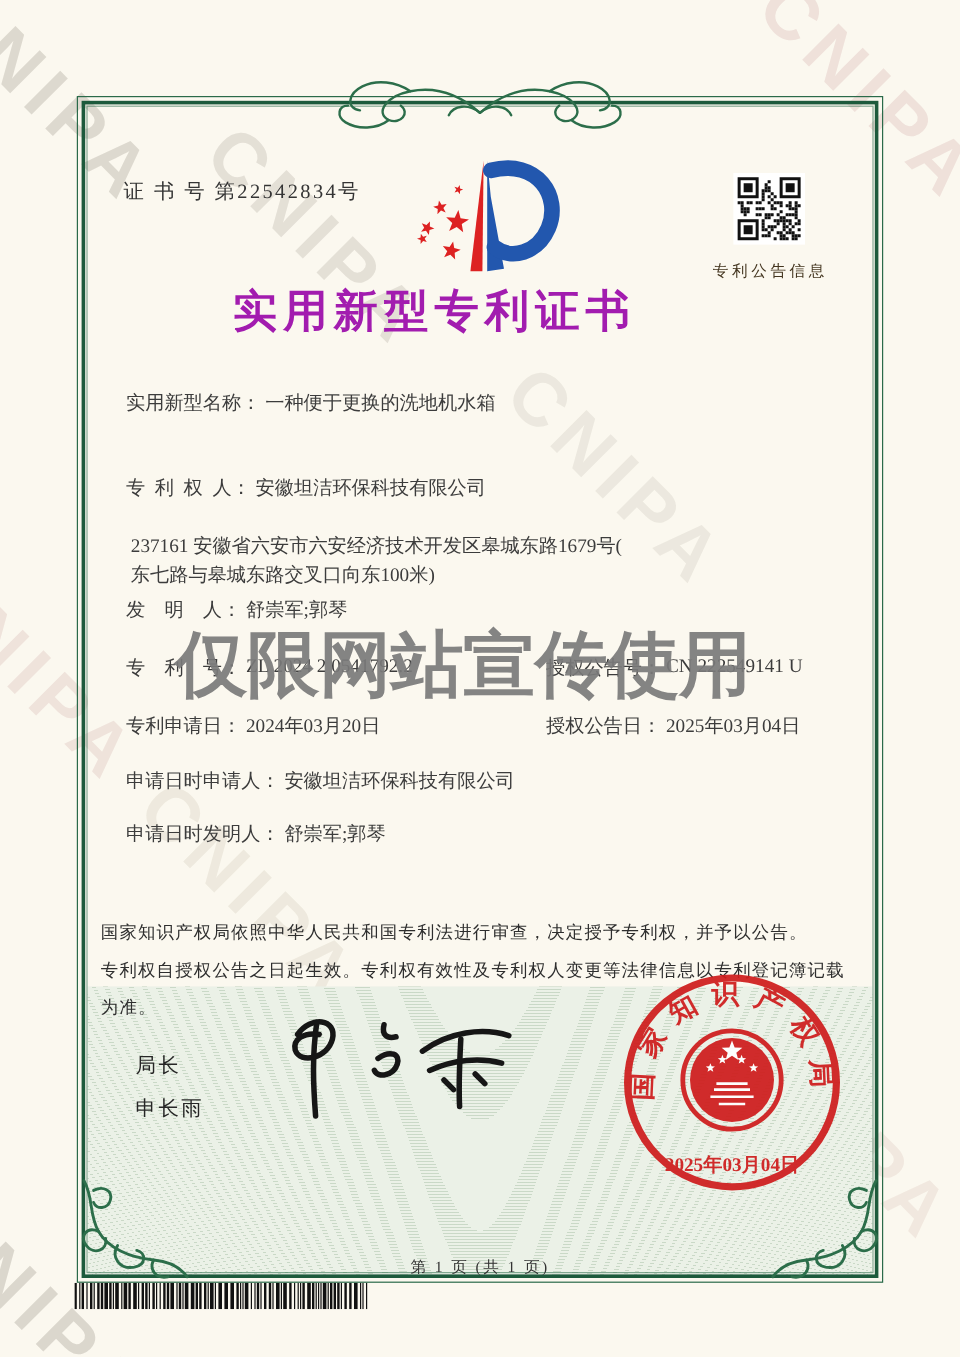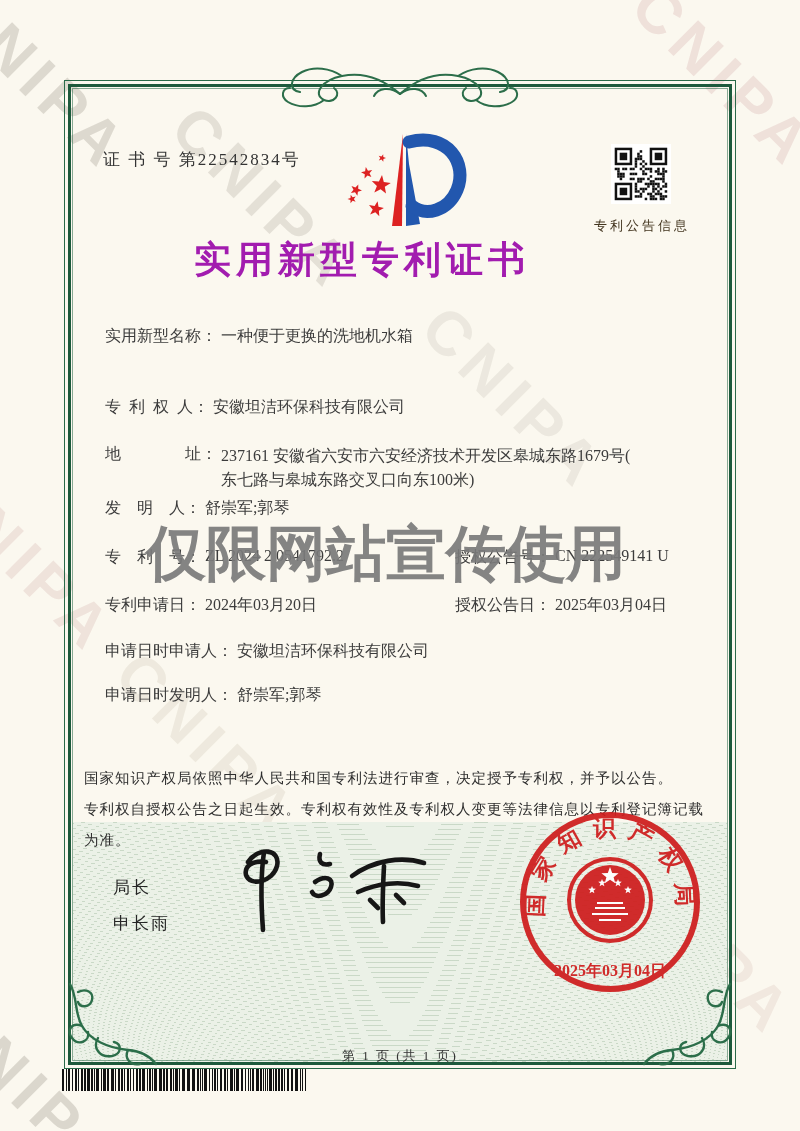--- a/index.html
+++ b/index.html
@@ -244,21 +244,20 @@
     <span class="lbl">实用新型名称：</span>
     <span class="val">一种便于更换的洗地机水箱</span>
   </div>
 
   <div class="row" style="top:397px">
     <span class="lbl">专 利 权 人：</span>
     <span class="val">安徽坦洁环保科技有限公司</span>
   </div>
 
   <div class="row" style="top:444px">
-    <span class="lbl">地    址：</span>
     <span class="addr-lines"><span>237161 安徽省六安市六安经济技术开发区皋城东路1679号(</span><br>
     <span>东七路与皋城东路交叉口向东100米)</span></span>
   </div>
 
   <div class="row" style="top:498px">
     <span class="lbl">发 明 人：</span>
     <span class="val">舒崇军;郭琴</span>
   </div>
 
   <div class="row" style="top:547px">

